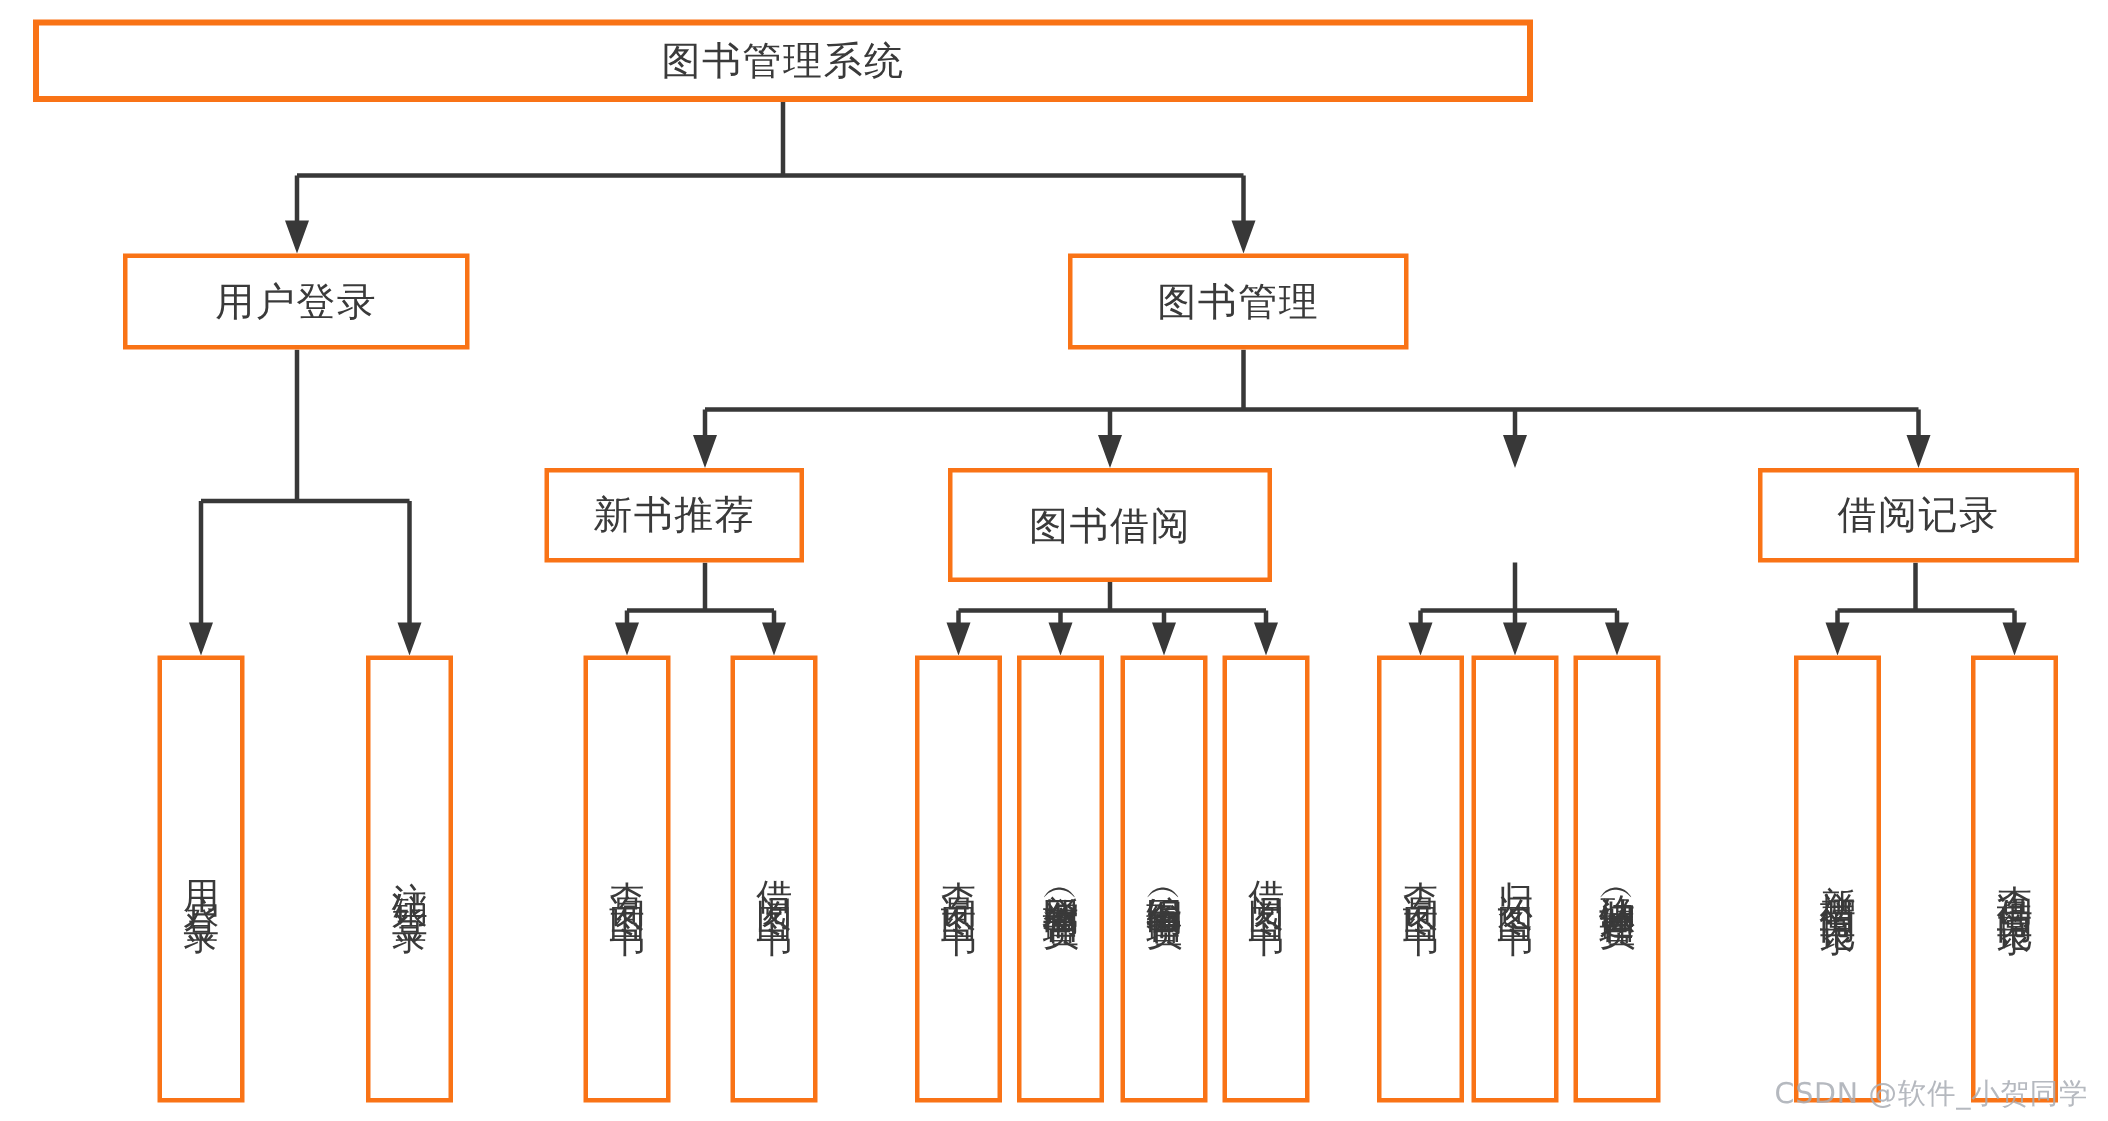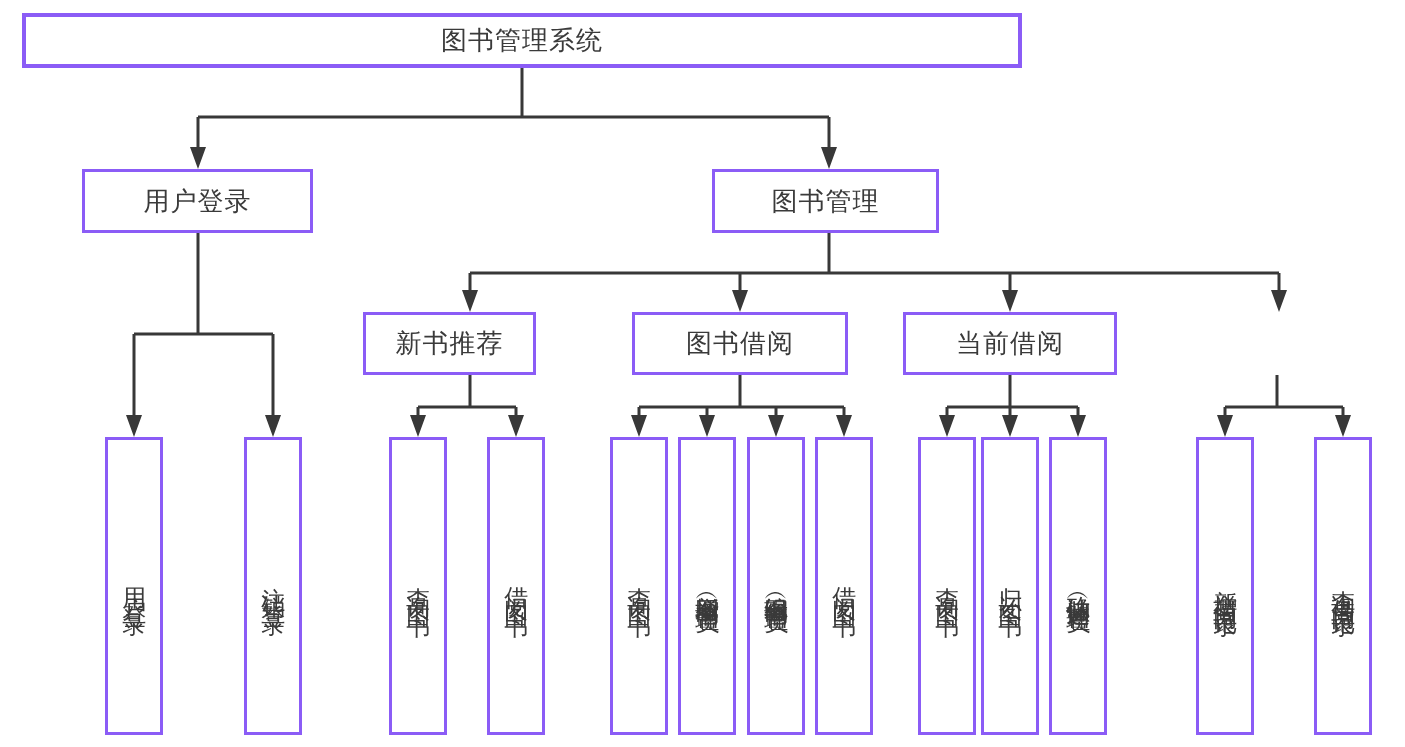--- a/index.html
+++ b/index.html
@@ -20,21 +20,21 @@
     left: 0;
     top: 0;
     width: 1405px;
     height: 747px;
     z-index: 1;
   }
   .box {
     position: absolute;
     box-sizing: border-box;
     background: #ffffff;
-    border: 3px solid #8b5cf6;
+    border: 3px solid #f97316;
     color: #3a3a3a;
     display: flex;
     align-items: center;
     justify-content: center;
     z-index: 2;
     text-align: right;
   }
   .hbox { font-size: 26px; letter-spacing: 1px; }
   .root { border-width: 4px; }
   .leaf {
@@ -96,25 +96,25 @@
   <div class="box hbox" style="left:82px; top:169px; width:231px; height:64px;">
     <span>用户登录</span>
   </div>
   <div class="box hbox" style="left:712px; top:169px; width:227px; height:64px;">
     <span>图书管理</span>
   </div>
 
   <div class="box hbox" style="left:363px; top:312px; width:173px; height:63px;">
     <span>新书推荐</span>
   </div>
-  <div class="box hbox" style="left:632px; top:312px; width:216px; height:63px;">
+  <div class="box hbox" style="left:632px; top:312px; width:216px; height:76px;">
     <span>图书借阅</span>
   </div>
-  <div class="box hbox" style="left:903px; top:312px; width:214px; height:63px;">
-    <span>当前借阅</span>
+  <div class="box hbox" style="left:1172px; top:312px; width:214px; height:63px;">
+    <span>借阅记录</span>
   </div>
 
   <div class="box leaf ls-lg" style="left:105px;">
     <span>用户登录</span>
   </div>
   <div class="box leaf ls-lg" style="left:244px;">
     <span>注销登录</span>
   </div>
 
   <div class="box leaf ls-lg" style="left:389px;">
@@ -147,14 +147,15 @@
     <span>确认归还（管理员）</span>
   </div>
 
   <div class="box leaf ls-md" style="left:1196px;">
     <span>新增借阅记录</span>
   </div>
   <div class="box leaf ls-md" style="left:1314px;">
     <span>查询借阅记录</span>
   </div>
 
+  <div class="watermark">CSDN @软件_小贺同学</div>
 
 </div>
 
 </body></html>

